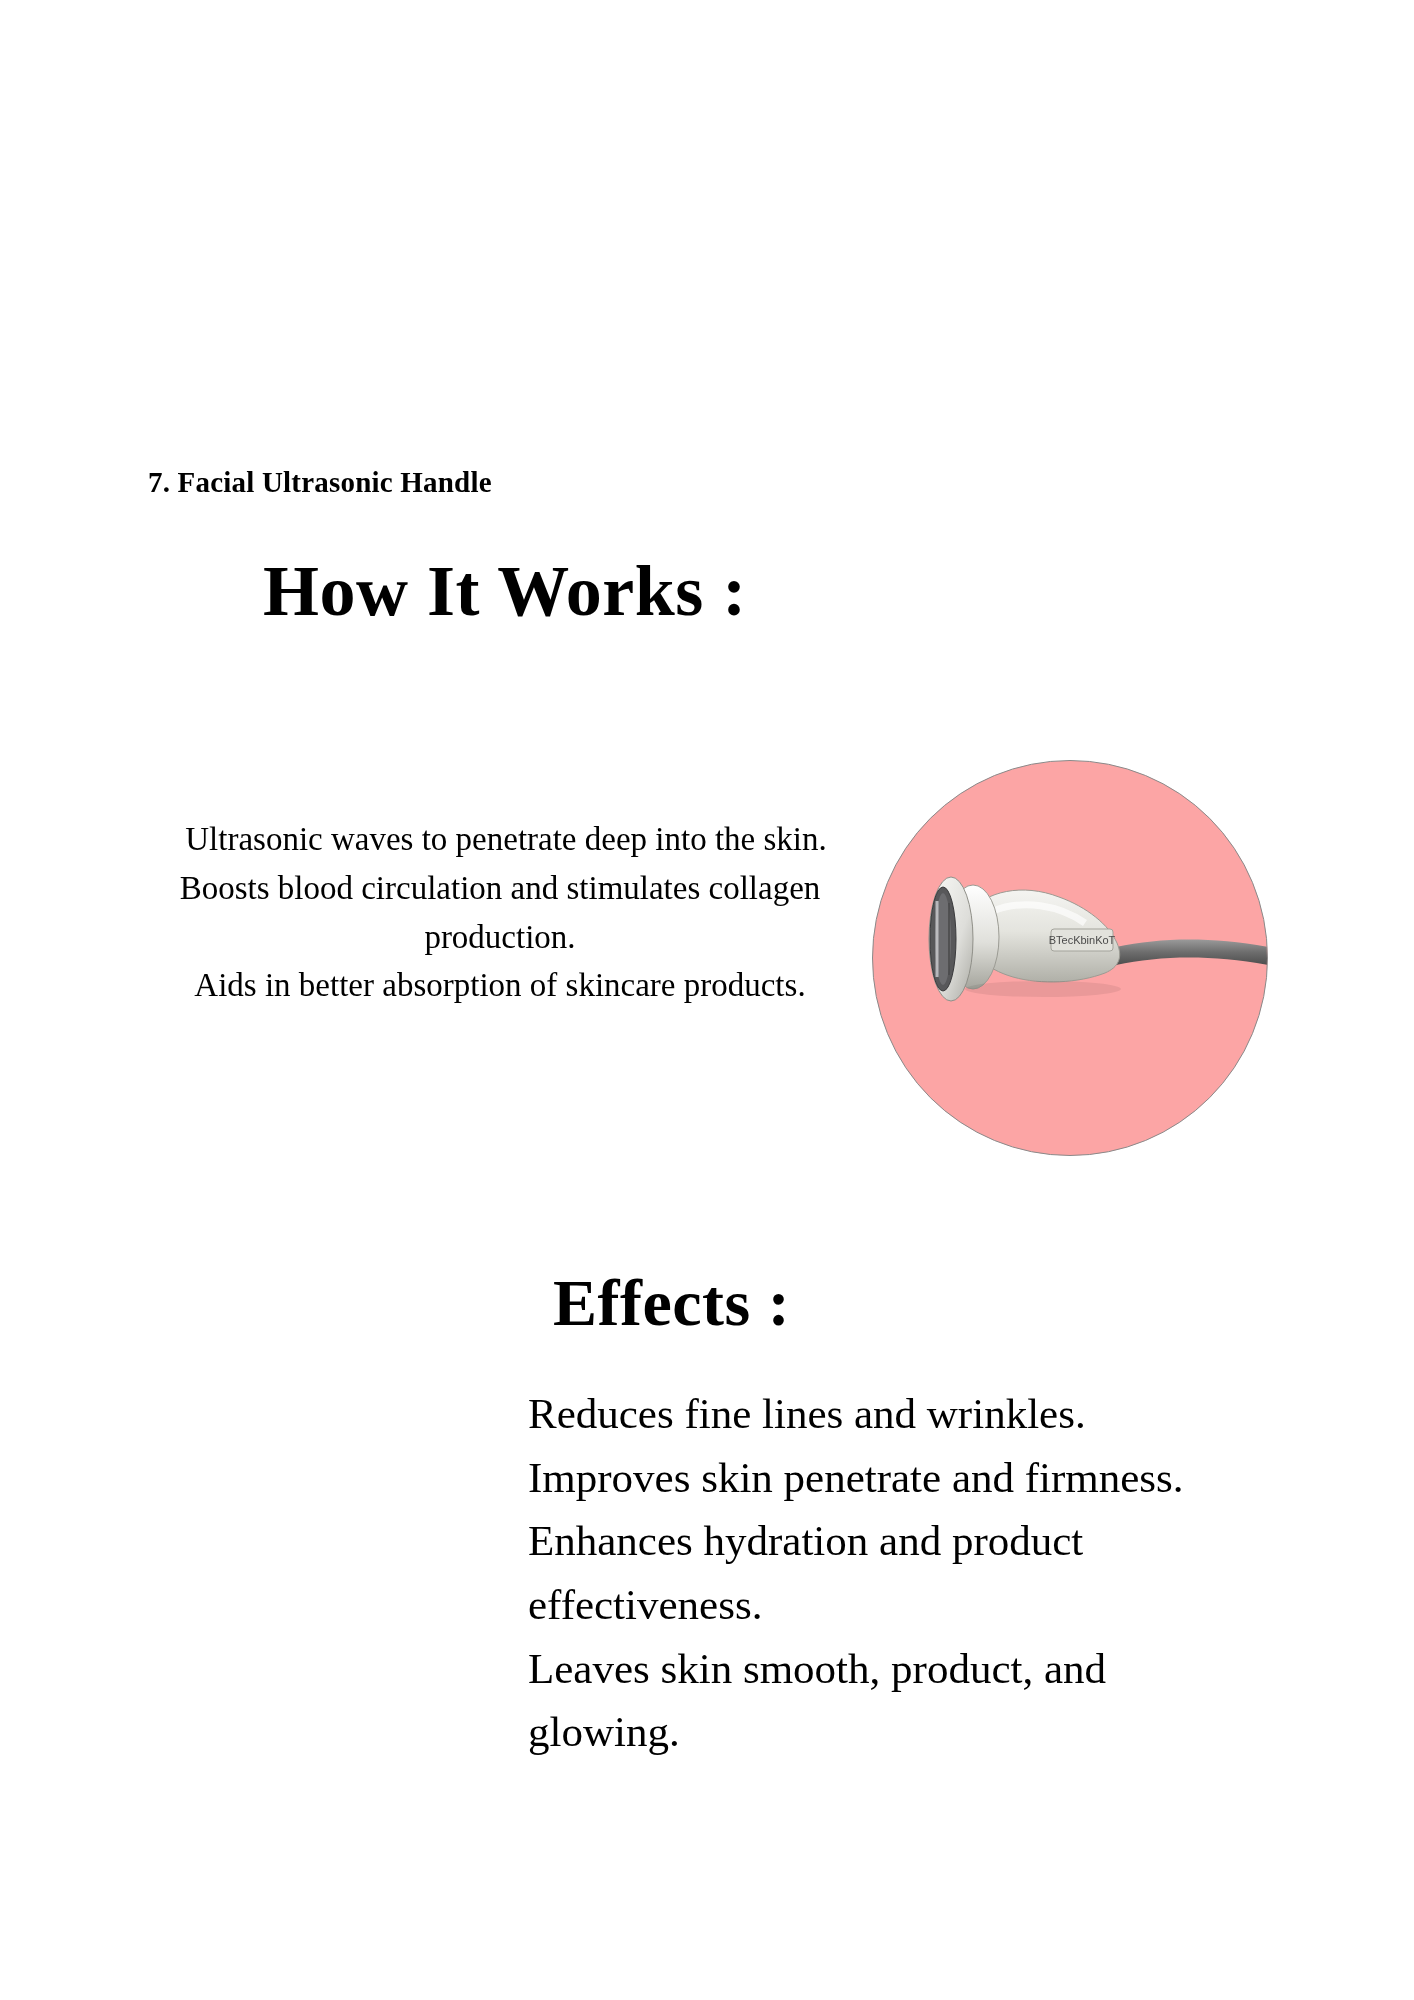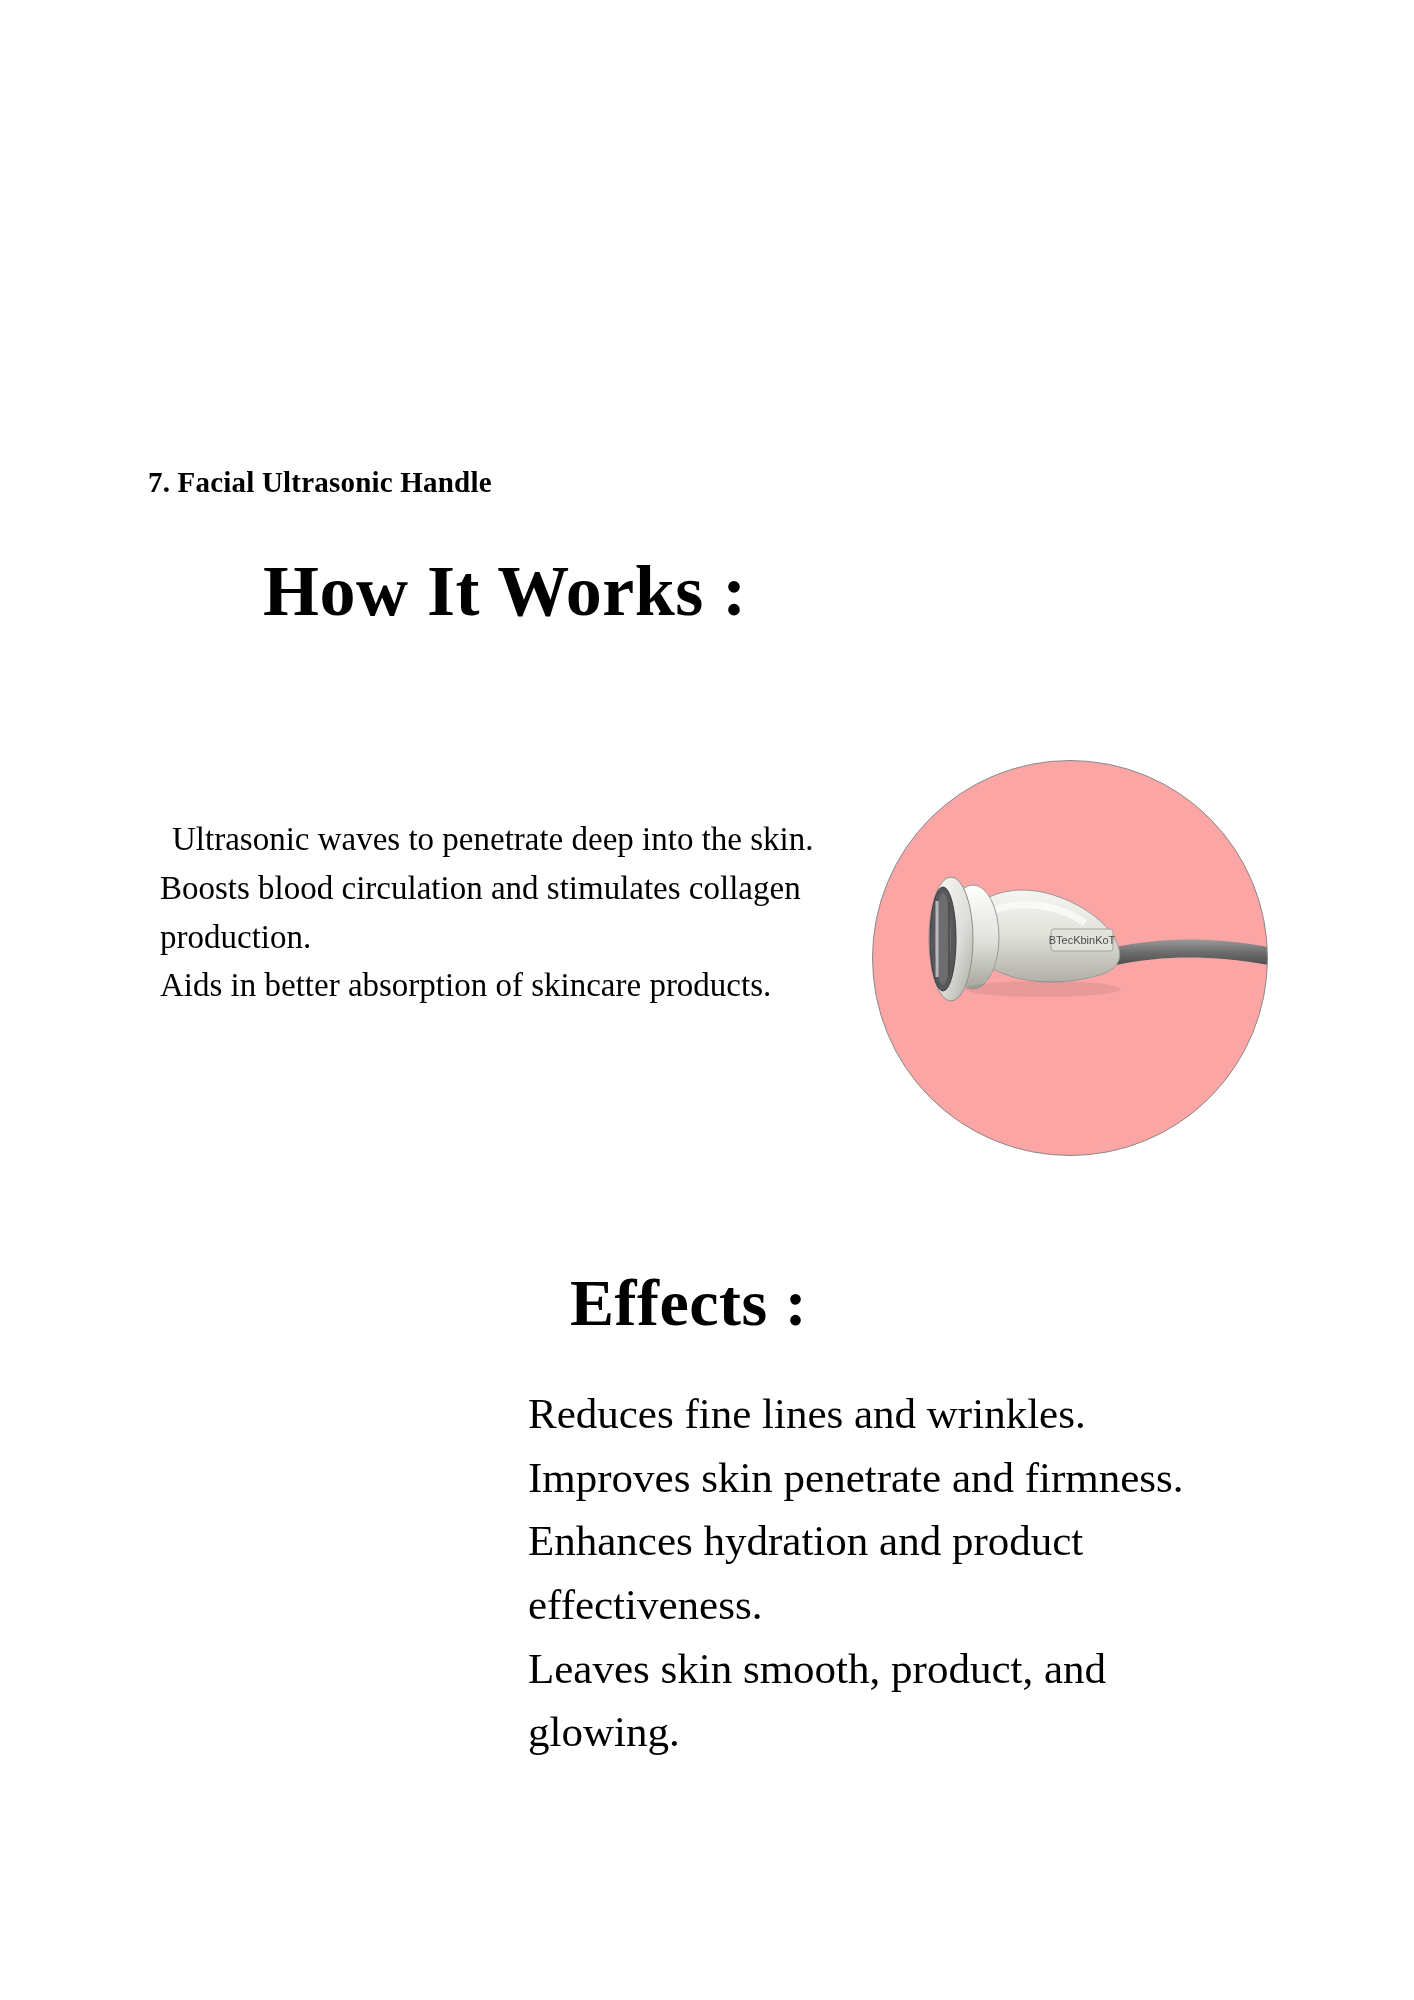--- a/index.html
+++ b/index.html
@@ -46,20 +46,21 @@
   }
 
   
   .howitworks-body {
     position: absolute;
     left: 160px;
     top: 815px;
     width: 680px;
     font-size: 33px;
     line-height: 1.48;
+    text-align: center;
   }
   .howitworks-body .first-line {
     text-indent: 12px;
   }
 
   
   .product-circle {
     position: absolute;
     left: 872px;
     top: 760px;
@@ -72,21 +73,21 @@
   }
   .product-circle svg {
     display: block;
     width: 100%;
     height: 100%;
   }
 
   
   .effects-title {
     position: absolute;
-    left: 570px;
+    left: 553px;
     top: 1265px;
     font-size: 66px;
     font-weight: bold;
     letter-spacing: 0.5px;
     white-space: nowrap;
   }
 
   .effects-body {
     position: absolute;
     left: 528px;

